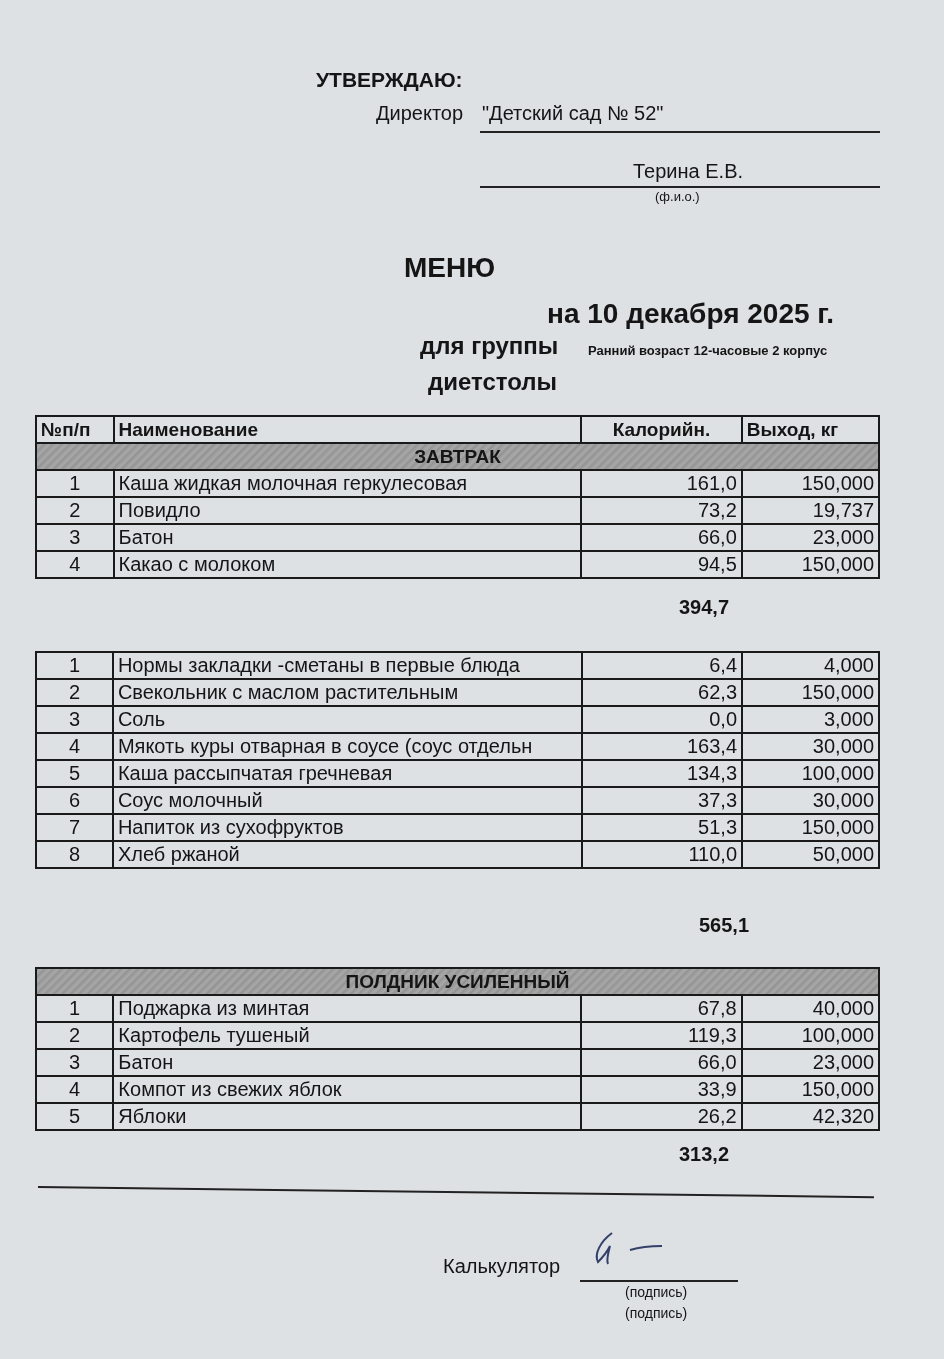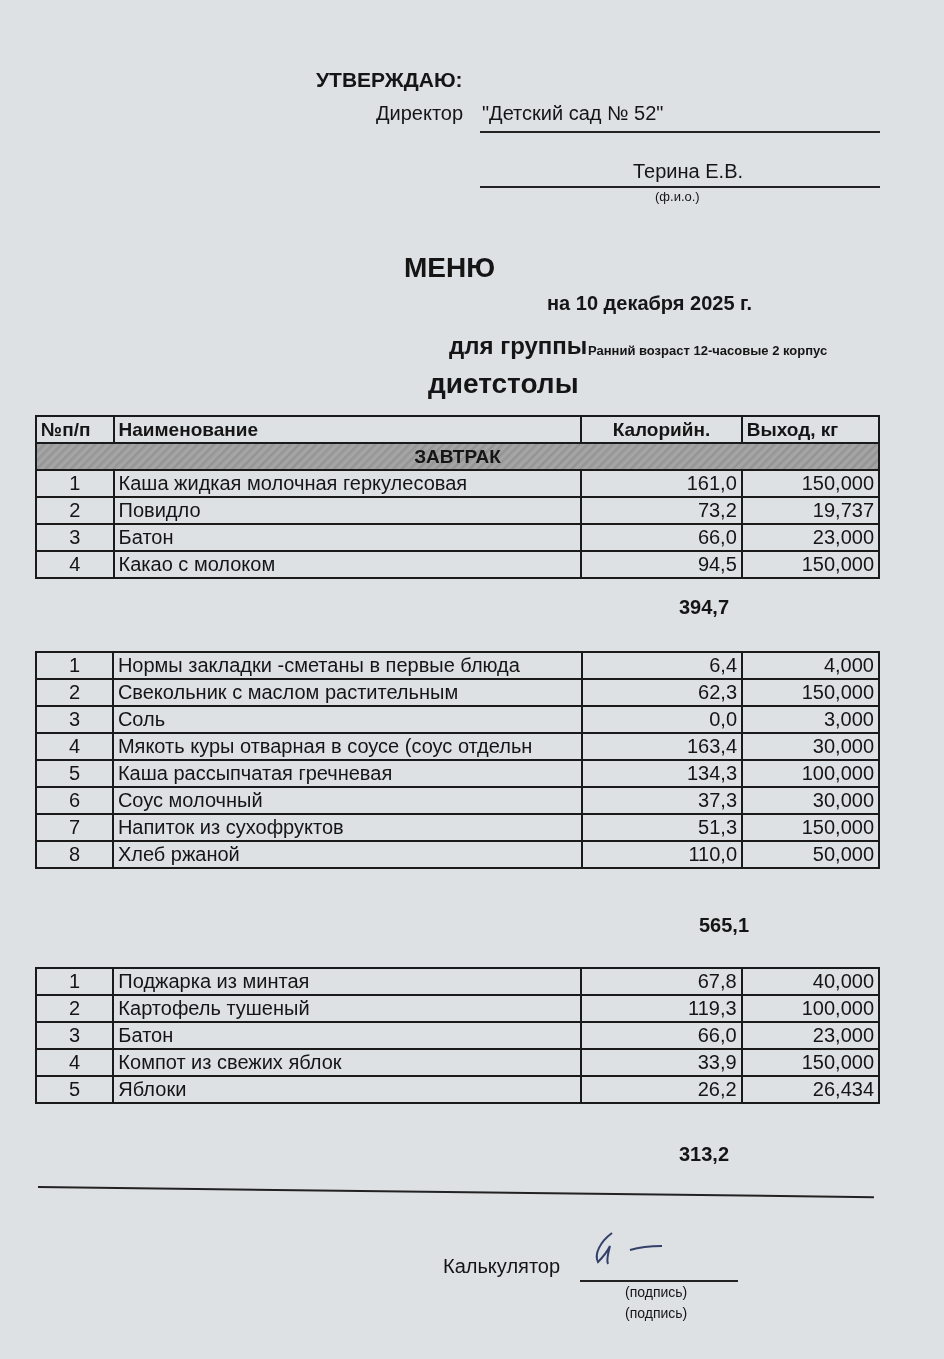--- a/index.html
+++ b/index.html
@@ -13,24 +13,24 @@
     }
     .abs { position: absolute; }
     .approve-title { left: 316px; top: 68px; font-size: 21px; font-weight: bold; }
     .director-label { left: 376px; top: 102px; font-size: 20px; }
     .director-value { left: 482px; top: 102px; font-size: 20px; }
     .line1 { left: 480px; top: 131px; width: 400px; border-top: 2px solid #222; }
     .fio-name { left: 618px; top: 160px; font-size: 20px; margin-left: 15px; }
     .line2 { left: 480px; top: 186px; width: 400px; border-top: 2px solid #222; }
     .fio-caption { left: 655px; top: 189px; font-size: 13px; }
     .menu-title { left: 404px; top: 252px; font-size: 28px; font-weight: bold; }
-    .date-line { left: 547px; top: 292px; font-size: 20px; font-weight: bold; }
-    .group-label { left: 420px; top: 332px; font-size: 24px; font-weight: bold; margin-left: 29px; }
+    .date-line { left: 547px; top: 298px; font-size: 28px; font-weight: bold; }
+    .group-label { left: 420px; top: 332px; font-size: 24px; font-weight: bold; }
     .group-value { left: 588px; top: 343px; font-size: 13px; font-weight: bold; }
-    .diet-label { left: 428px; top: 368px; font-size: 28px; font-weight: bold; }
+    .diet-label { left: 428px; top: 368px; font-size: 24px; font-weight: bold; }
 
     table.menu {
       position: absolute; left: 35px;
       border-collapse: collapse;
       width: 845px;
       font-size: 20px;
     }
     table.menu td, table.menu th {
       border: 2px solid #1a1a1a;
       padding: 0 4px;
@@ -163,20 +163,23 @@
     <td class="col-name">Хлеб ржаной</td>
     <td class="col-cal">110,0</td>
     <td class="col-out">50,000</td>
   </tr>
 </tbody>
   </table>
 <div class="total" style="left:679px; top:914px;margin-left:20px;">565,1</div>
 
 <table class="menu" style="top:967px;">
   <tbody>
+      <tr>
+    <td class="section" colspan="4">ПОЛДНИК УСИЛЕННЫЙ</td>
+  </tr>
   <tr>
     <td class="col-n">1</td>
     <td class="col-name">Поджарка из минтая</td>
     <td class="col-cal">67,8</td>
     <td class="col-out">40,000</td>
   </tr>
   <tr>
     <td class="col-n">2</td>
     <td class="col-name">Картофель тушеный</td>
     <td class="col-cal">119,3</td>
@@ -191,21 +194,21 @@
   <tr>
     <td class="col-n">4</td>
     <td class="col-name">Компот  из  свежих  яблок</td>
     <td class="col-cal">33,9</td>
     <td class="col-out">150,000</td>
   </tr>
   <tr>
     <td class="col-n">5</td>
     <td class="col-name">Яблоки</td>
     <td class="col-cal">26,2</td>
-    <td class="col-out">26,434</td>
+    <td class="col-out">42,320</td>
   </tr>
 </tbody>
   </table>
 <div class="total" style="left:679px; top:1143px;">313,2</div>
 
 <div class="abs footer-line"></div>
 <div class="abs calc-label">Калькулятор</div>
 <svg class="abs signature" width="80" height="45" viewBox="0 0 80 45">
   <path d="M22 5 C10 14, 4 26, 8 34 C12 30, 18 22, 20 18 C18 26, 16 32, 18 36" fill="none" stroke="#34406a" stroke-width="2"></path>
   <path d="M40 22 C50 19, 62 18, 72 18" fill="none" stroke="#34406a" stroke-width="2"></path>

